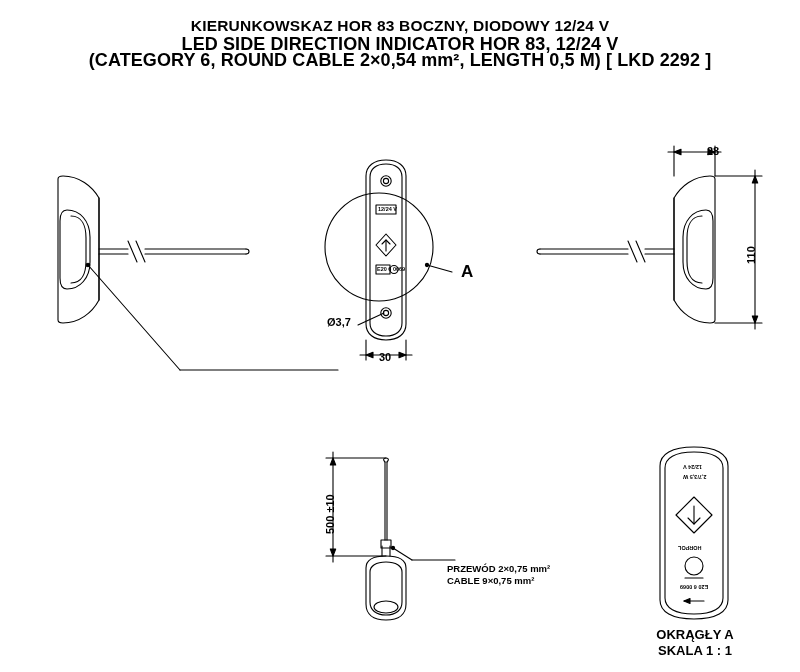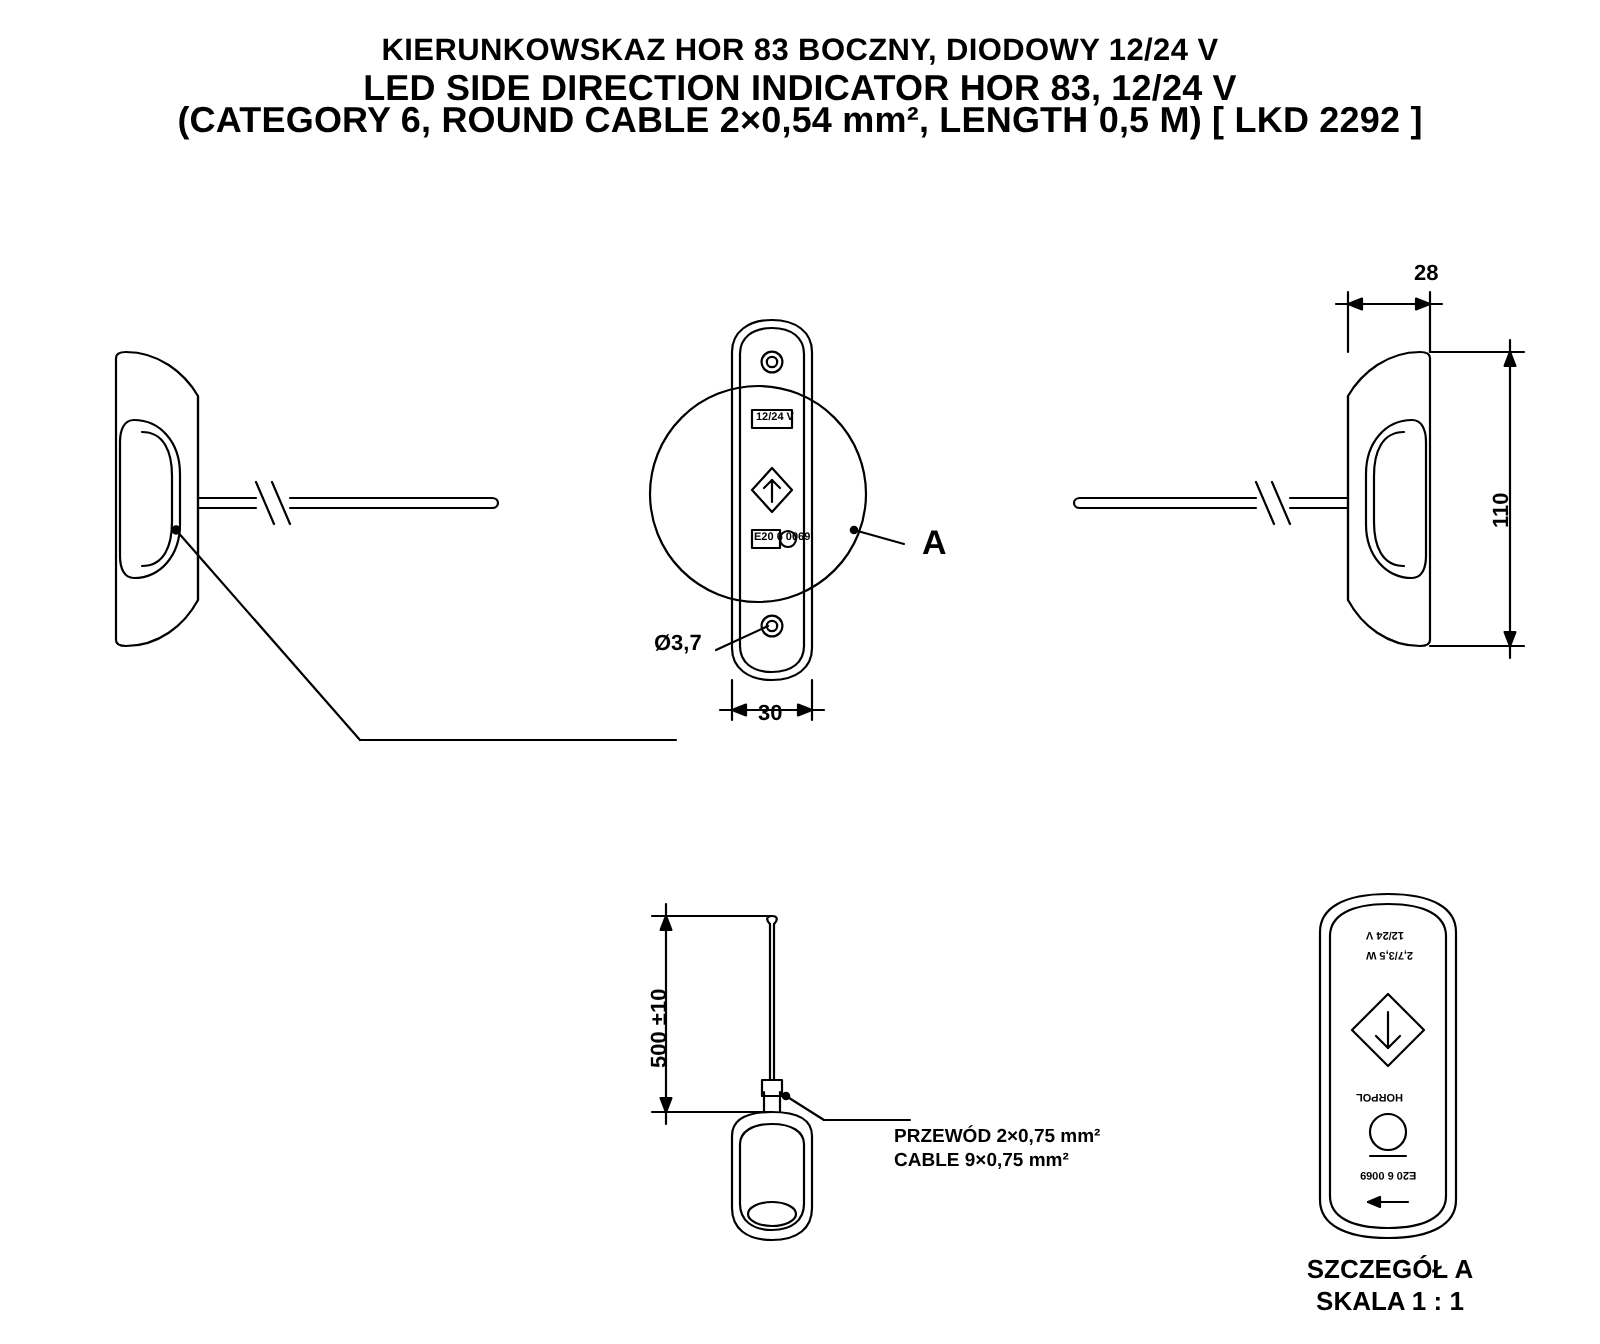--- a/index.html
+++ b/index.html
@@ -249,28 +249,28 @@
   </svg>
 
 
   <div class="callout" style="left:447px; top:563px;">
     <div>PRZEWÓD 2×0,75 mm²</div>
     <div>CABLE 9×0,75 mm²</div>
   </div>
 
   <div class="letter-a" style="left:461px; top:262px;">A</div>
 
-  <div class="dim-label" style="left:707px; top:131px;">28</div>
+  <div class="dim-label" style="left:707px; top:145px;">28</div>
   <div class="dim-label vertical" style="left:745px; top:264px;">110</div>
   <div class="dim-label" style="left:379px; top:351px;">30</div>
   <div class="dim-label" style="left:327px; top:316px;">Ø3,7</div>
   <div class="dim-label vertical" style="left:324px; top:534px;">500 ±10</div>
 
   <div class="detail-title" style="left:650px; top:627px; width:90px;">
-    <div>SZCZEGÓŁ A</div>
+    <div>OKRĄGŁY A</div>
     <div>SKALA 1 : 1</div>
   </div>
 
   <div class="tiny-mark rot" style="left:683px; top:464px;">12/24 V</div>
   <div class="tiny-mark rot" style="left:683px; top:474px;">2,7/3,5 W</div>
   <div class="tiny-mark rot" style="left:678px; top:545px;">HORPOL</div>
   <div class="tiny-mark rot" style="left:680px; top:584px;">E20 6 0069</div>
 
   <div class="tiny-mark" style="left:378px; top:206px;">12/24 V</div>
   <div class="tiny-mark" style="left:377px; top:266px;">E20 6 0069</div>

